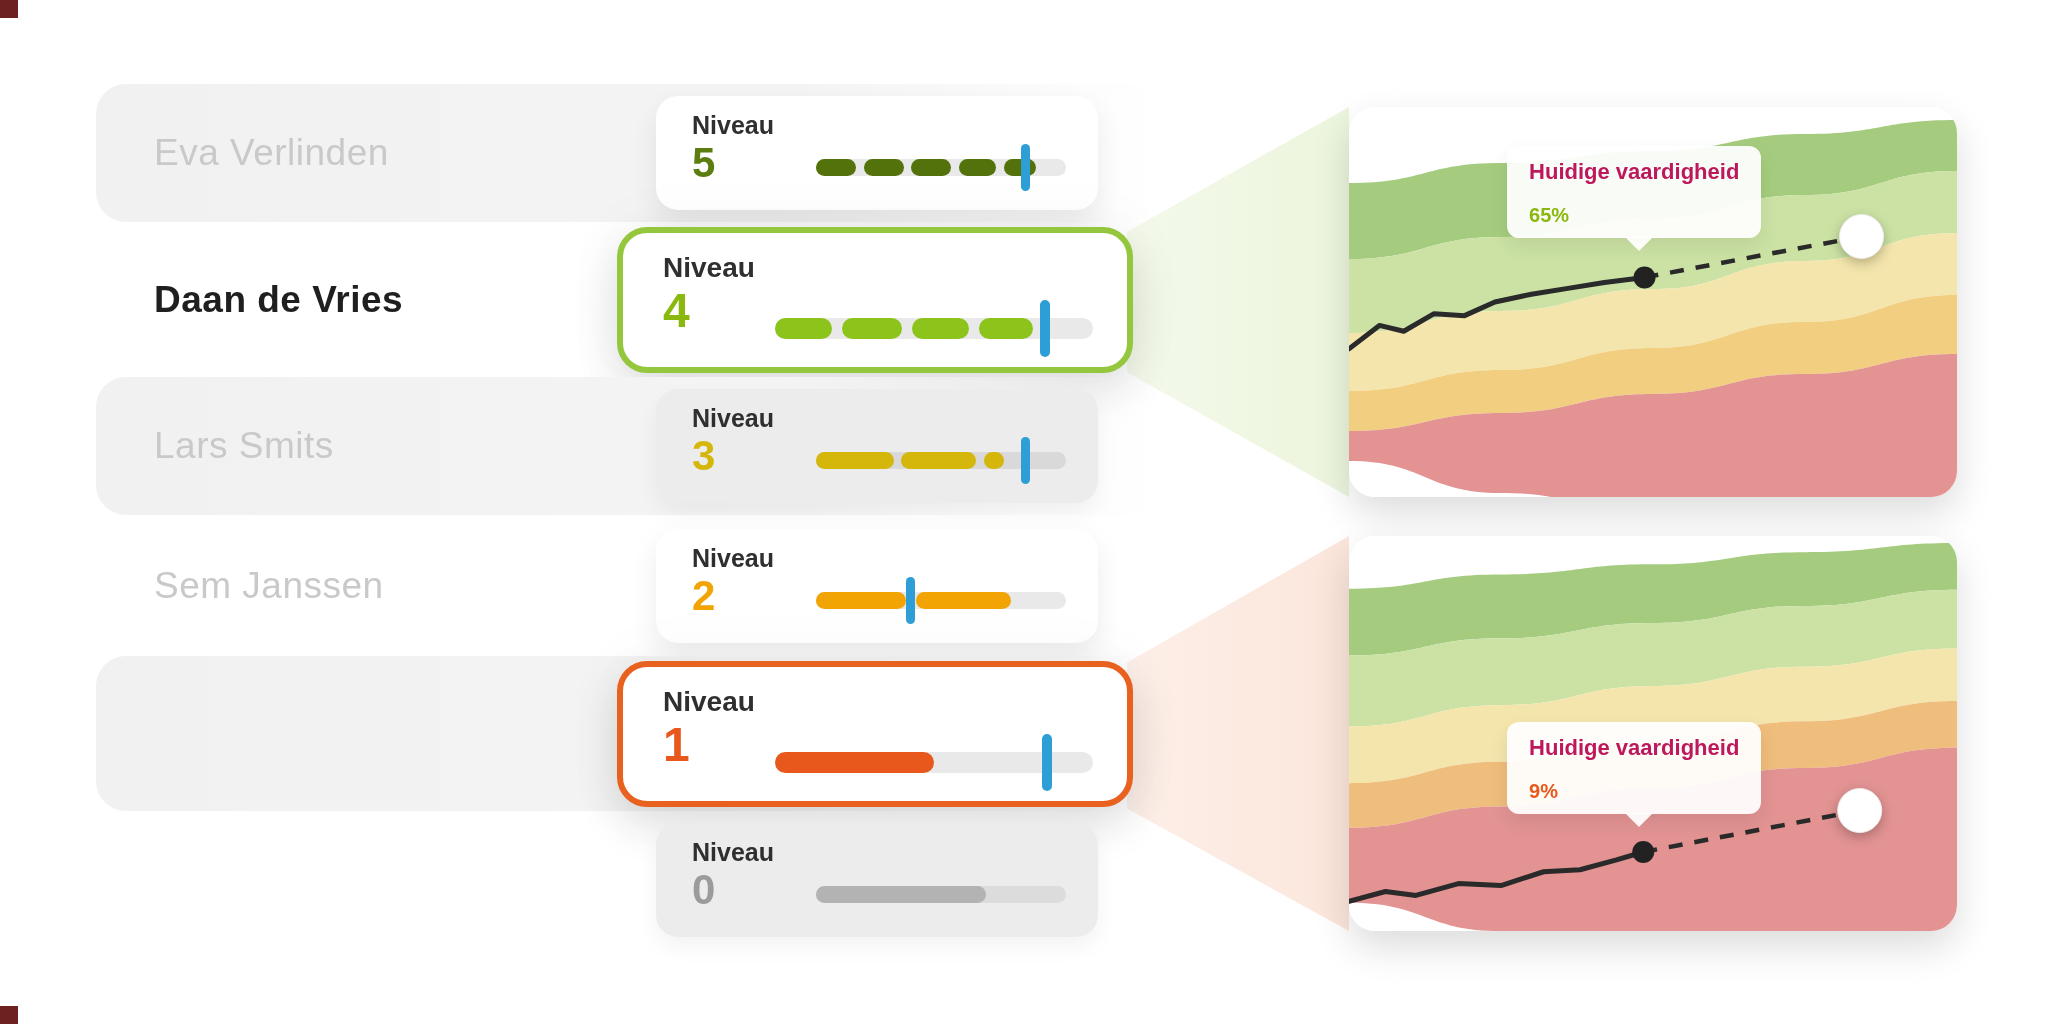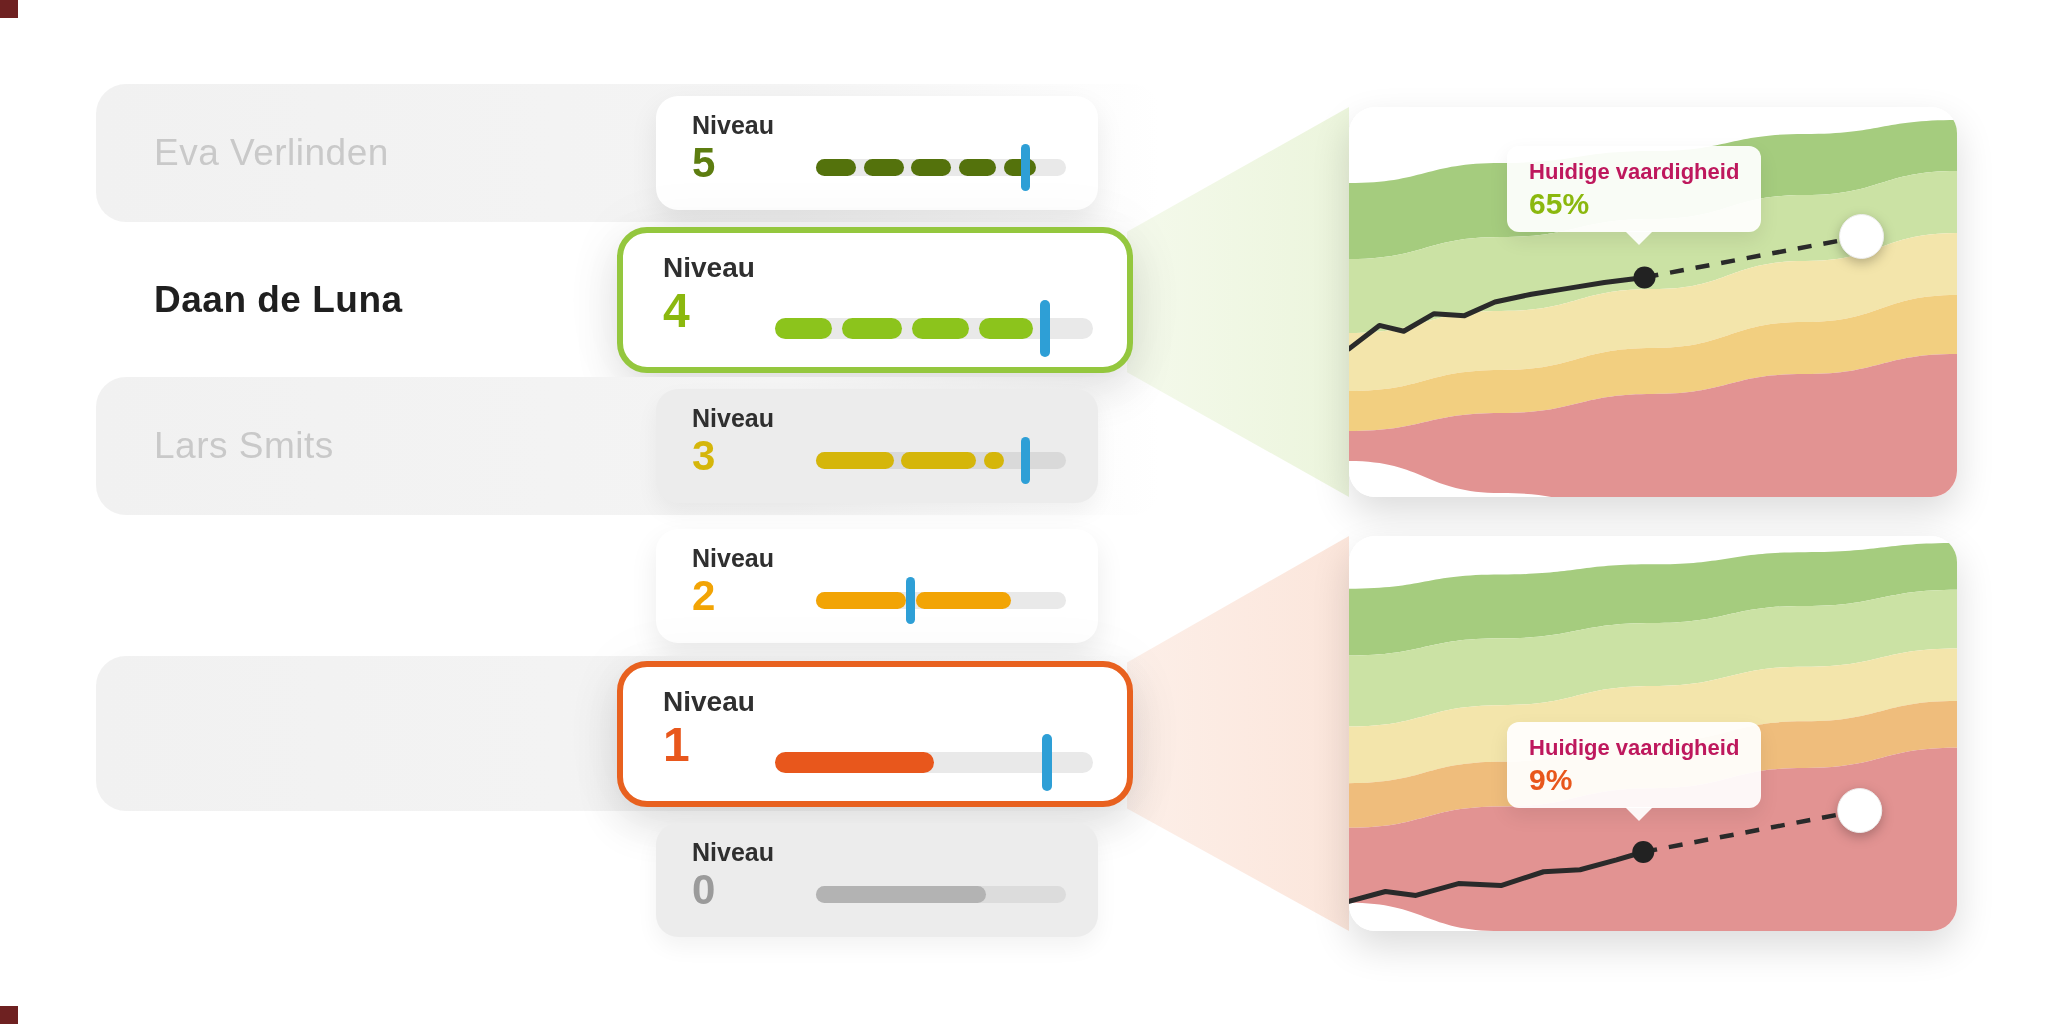--- a/index.html
+++ b/index.html
@@ -80,21 +80,21 @@
     position:absolute;background:rgba(255,255,255,0.93);border-radius:12px;
     padding:13px 22px 11px;box-shadow:0 8px 20px rgba(0,0,0,0.08);z-index:3;
   }
   .tooltip:after{
     content:"";position:absolute;left:52%;bottom:-13px;transform:translateX(-50%);
     border:14px solid transparent;border-top:14px solid rgba(255,255,255,0.93);border-bottom:0;
   }
   #tooltip-0{left:26%;top:10%;}
   #tooltip-1{left:26%;top:47%;}
   .tt-label{font-size:22px;font-weight:700;color:#be185d;white-space:nowrap;}
-  .tt-value{font-size:30px;font-weight:700;margin-top:2px;}
+  .tt-value{font-size:20px;font-weight:700;margin-top:19px;}
 </style>
 </head>
 <body>
 
 <div id="stage">
 
   <div class="corner" id="corner-tl" style="background: rgb(110, 33, 33);"></div>
   <div class="corner" id="corner-bl" style="background: rgb(110, 33, 33);"></div>
 
   <div class="beam" id="beam-green"></div>
@@ -149,21 +149,21 @@
           <div class="bar-seg" style="left: 0%; width: 16%; background: rgb(84, 114, 12);"></div>
           <div class="bar-seg" style="left: 19%; width: 16%; background: rgb(84, 114, 12);"></div>
           <div class="bar-seg" style="left: 38%; width: 16%; background: rgb(84, 114, 12);"></div>
           <div class="bar-seg" style="left: 57%; width: 15%; background: rgb(84, 114, 12);"></div>
           <div class="bar-seg" style="left: 75%; width: 13%; background: rgb(84, 114, 12);"></div>
           <div class="bar-tick" style="left: calc(84% - 5px); background: rgb(46, 159, 214);"></div>
         </div>
       </div>
     </div>
     <div class="row active" style="top: 222px; height: 155px;">
-      <div class="student-name">Daan de Luna</div>
+      <div class="student-name">Daan de Vries</div>
       <div class="card big" style="border-color: rgb(148, 199, 62); top: 4.5px;">
         <div class="card-label">Niveau</div>
         <div class="card-level" style="color: rgb(139, 184, 14);">4</div>
         <div class="bar">
           <div class="bar-track" style="background: rgb(233, 233, 233);"></div>
           <div class="bar-seg" style="left: 0%; width: 18%; background: rgb(140, 196, 28);"></div>
           <div class="bar-seg" style="left: 21%; width: 19%; background: rgb(140, 196, 28);"></div>
           <div class="bar-seg" style="left: 43%; width: 18%; background: rgb(140, 196, 28);"></div>
           <div class="bar-seg" style="left: 64%; width: 17%; background: rgb(140, 196, 28);"></div>
           <div class="bar-tick" style="left: calc(85% - 5px); background: rgb(46, 159, 214);"></div>
@@ -179,20 +179,21 @@
         <div class="bar">
           <div class="bar-track" style="background: rgb(217, 217, 217);"></div>
           <div class="bar-seg" style="left: 0%; width: 31%; background: rgb(213, 182, 10);"></div>
           <div class="bar-seg" style="left: 34%; width: 30%; background: rgb(213, 182, 10);"></div>
           <div class="bar-seg" style="left: 67%; width: 8%; background: rgb(213, 182, 10);"></div>
           <div class="bar-tick" style="left: calc(84% - 5px); background: rgb(46, 159, 214);"></div>
         </div>
       </div>
     </div>
     <div class="row inactive" style="top: 515px; height: 141px;">
+      <div class="student-name">Sem Janssen</div>
       <div class="card normal" style="top: 13.5px;">
         <div class="card-label">Niveau</div>
         <div class="card-level" style="color: rgb(242, 164, 5);">2</div>
         <div class="bar">
           <div class="bar-track" style="background: rgb(233, 233, 233);"></div>
           <div class="bar-seg" style="left: 0%; width: 36%; background: rgb(242, 164, 5);"></div>
           <div class="bar-seg" style="left: 40%; width: 38%; background: rgb(242, 164, 5);"></div>
           <div class="bar-tick" style="left: calc(38% - 5px); background: rgb(46, 159, 214);"></div>
         </div>
       </div>

